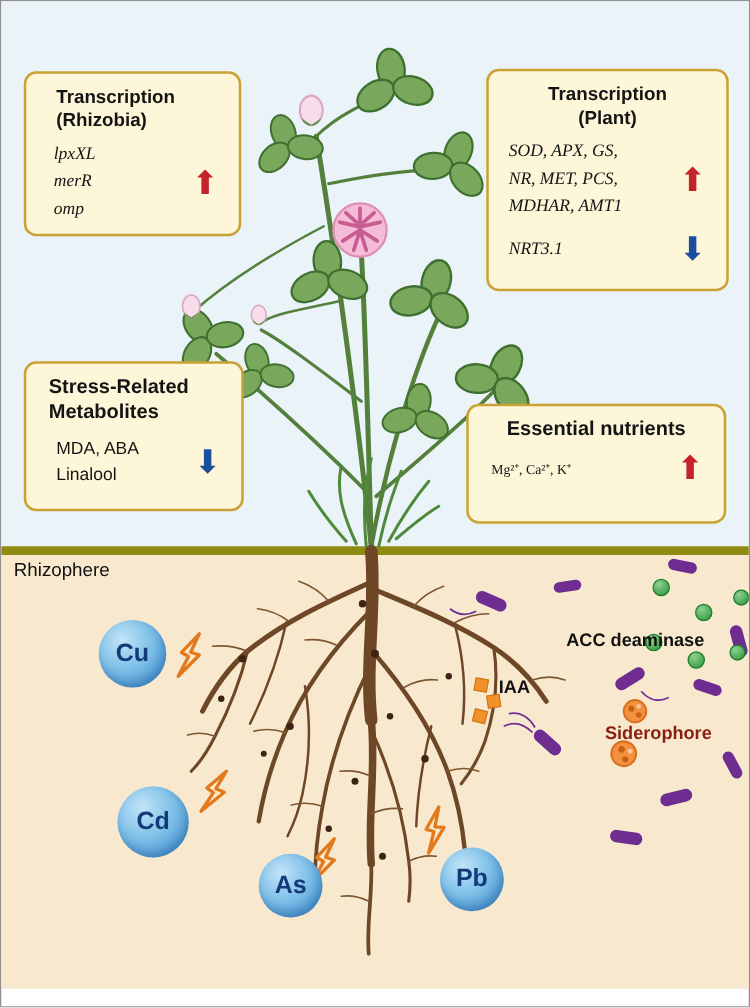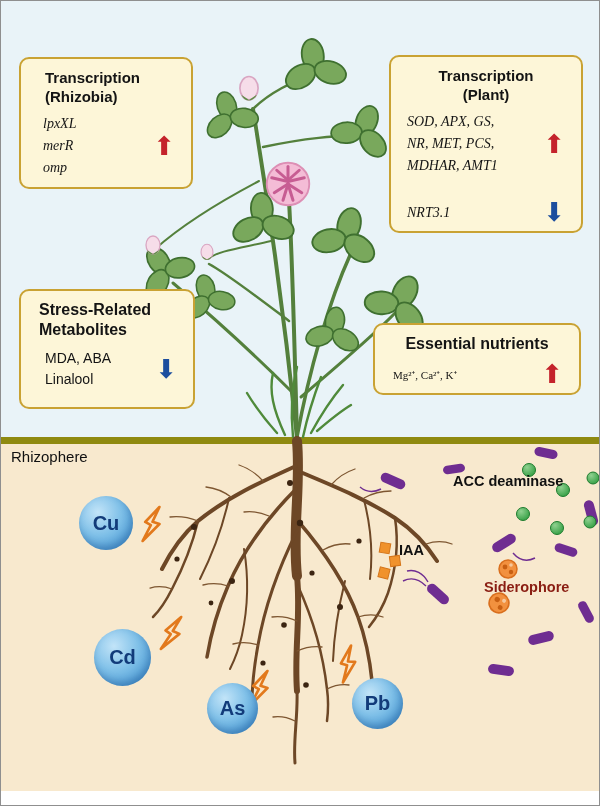--- a/index.html
+++ b/index.html
@@ -28,21 +28,21 @@
   .metal { position:absolute; z-index:3; border-radius:50%; display:flex; align-items:center; justify-content:center;
            font-weight:bold; font-size:20px; color:#123b7a;
            background:radial-gradient(circle at 35% 30%, #c2e4f8 0%, #7fc0e8 45%, #4f9dd6 80%, #3f8ec9 100%);
            box-shadow: inset -2px -4px 7px rgba(25,75,135,.35); }
   .metal-cu { left:78px;  top:495px; width:54px; height:54px; }
   .metal-cd { left:93px;  top:628px; width:57px; height:57px; }
   .metal-as { left:206px; top:682px; width:51px; height:51px;text-align:right; }
   .metal-pb { left:351px; top:677px; width:51px; height:51px; }
 
   .mol { position:absolute; z-index:3; font-weight:bold; font-size:14.5px; color:#111; white-space:nowrap; }
-  .mol-acc { left:452px; top:472px; }
+  .mol-acc { left:452px; top:504px; }
   .mol-iaa { left:398px; top:541px; }
   .mol-sid { left:483px; top:578px; color:#8a1d12; }
 </style>
 </head>
 <body>
 
 <div class="canvas">
 
   <div class="sky"></div>
   <div class="divider"></div>
@@ -251,41 +251,41 @@
       <div>(Plant)</div>
     </div>
     <div class="row">
       <div class="grow">
         <div class="gene" style="padding-left:4px;">SOD, APX, GS,</div>
         <div class="gene" style="padding-left:4px;">NR, MET, PCS,</div>
         <div class="gene" style="padding-left:4px;">MDHAR, AMT1</div>
       </div>
       <span class="arrow up">⬆</span>
     </div>
-    <div class="row" style="margin-top:23px;gap:35px;">
+    <div class="row" style="margin-top:10px;gap:35px;">
       <div class="grow gene" style="padding-left:4px;">NRT3.1</div>
       <span class="arrow down">⬇</span>
     </div>
   </div>
 
   <div class="box" style="left:18px; top:288px; width:176px; height:120px;">
     <div class="box-title t-left" style="font-size:16px; padding-left:6px;">
       <div>Stress-Related</div>
       <div>Metabolites</div>
     </div>
     <div class="row">
       <div class="grow">
         <div class="plain">MDA, ABA</div>
         <div class="plain">Linalool</div>
       </div>
       <span class="arrow down">⬇</span>
     </div>
   </div>
 
-  <div class="box" style="left:372px; top:322px; width:208px; height:72px;">
+  <div class="box" style="left:372px; top:322px; width:208px; height:96px;">
     <div class="box-title t-center" style="font-size:16px;">Essential nutrients</div>
     <div class="row">
       <div class="grow serifline">Mg²⁺, Ca²⁺, K⁺</div>
       <span class="arrow up">⬆</span>
     </div>
   </div>
 
   <div class="rhizo-label">Rhizophere</div>
 
   <div class="metal metal-cu">Cu</div>

